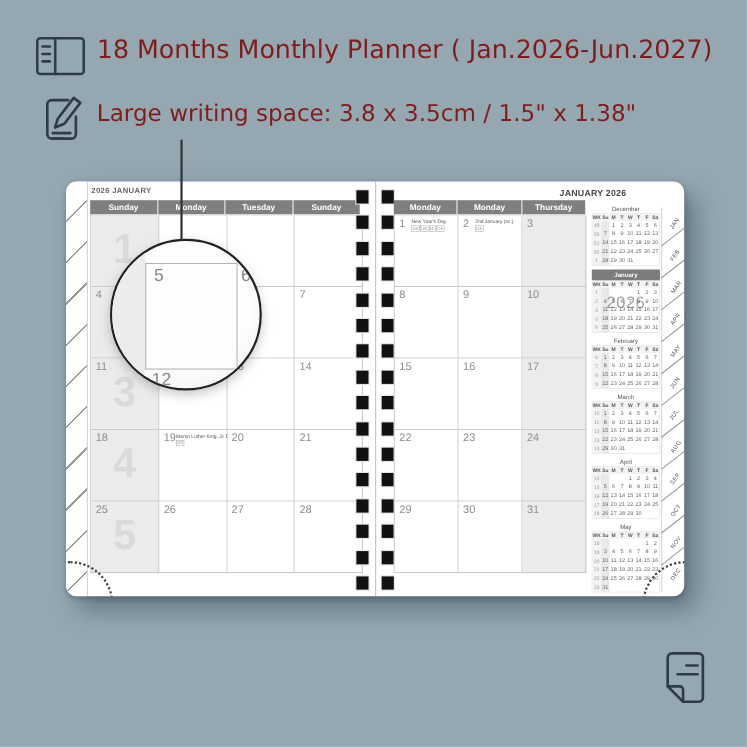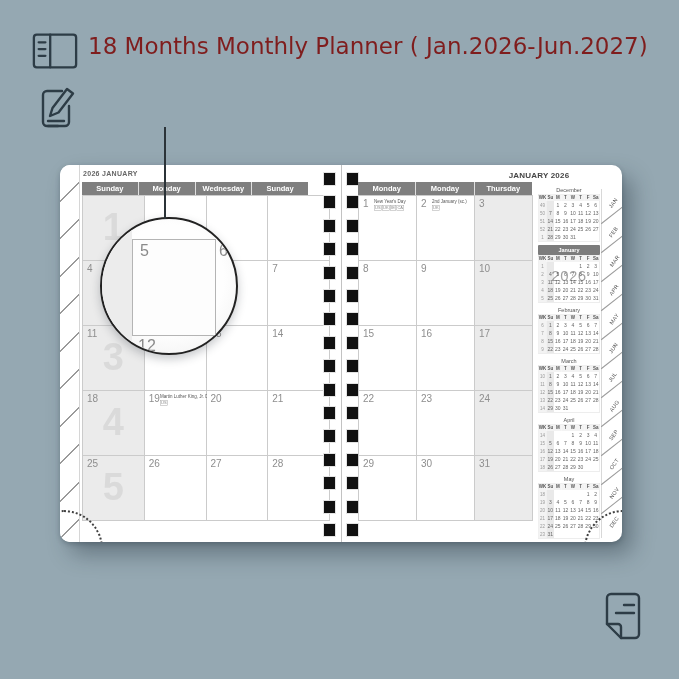--- a/index.html
+++ b/index.html
@@ -34,21 +34,21 @@
   .hatch {
     position:absolute; left:0; top:0; width:19px; height:100%;
     background:repeating-linear-gradient(135deg,#ffffff 0 25px,#9a9a9a 25px 26.5px);
     border-right:1px solid #d6d6d6;
   }
   .divider { position:absolute; left:281px; top:0; width:1px; height:100%; background:#c2c2c2; }
   .lp-title { position:absolute; left:23px; top:5px; font-size:7px; font-weight:bold; color:#666; letter-spacing:.3px; }
   .rp-title { position:absolute; left:420px; top:6px; width:118px; text-align:center; font-size:8px; font-weight:bold; color:#454545; letter-spacing:.2px; }
 
   .day-head { position:absolute; top:17px; height:13px; display:flex; }
-  .day-head.left  { left:22px; width:226px; }
+  .day-head.left  { left:22px; width:245px; }
   .day-head.right { left:298px; width:174px; }
   .dh-cell {
     flex:1; background:#7f7f7f; color:#fff; font-size:7.5px; font-weight:bold;
     text-align:center; line-height:13px; border-left:1px solid rgba(255,255,255,.75);
   }
   .dh-cell:first-child { border-left:none; }
 
   .grid { position:absolute; top:30px; height:325px; display:flex; flex-direction:column;
           border-left:1px solid #cbcbcb; border-top:1px solid #cbcbcb; background:#fff; }
   .grid.left  { left:22px; width:247px; }
@@ -125,31 +125,32 @@
     <line x1="8" y1="28" x2="15" y2="28"></line>
   </svg>
   <div class="feat-text feat1-text">18 Months Monthly Planner ( Jan.2026-Jun.2027)</div>
 
   <svg class="icon icon-edit" width="42" height="50" viewBox="0 0 42 50" fill="none" stroke="#2d3c46" stroke-width="2.4" stroke-linecap="round" stroke-linejoin="round">
     <path d="M25 9 H10 a4 4 0 0 0 -4 4 v27 a4 4 0 0 0 4 4 h18 a4 4 0 0 0 4 -4 V24"></path>
     <path d="M13 34 l2.5 -8 L30 7 l6 4.5 L21.5 30.5 13 34 z"></path>
     <line x1="11" y1="39" x2="27" y2="39"></line>
     <line x1="11" y1="44" x2="21" y2="44"></line>
   </svg>
+  <div class="feat-text feat2-text">Large writing space: 3.8 x 3.5cm / 1.5" x 1.38"</div>
 
   <div class="callout-line"></div>
 
   <div class="sheet">
     <div class="hatch"></div>
 
     <div class="lp-title">2026 JANUARY</div>
     <div class="day-head left" id="lhead">
         <div class="dh-cell">Sunday</div>
         <div class="dh-cell">Monday</div>
-        <div class="dh-cell">Wednesday</div>
+        <div class="dh-cell">Tuesday</div>
         <div class="dh-cell">Sunday</div>
       </div>
     <div class="grid left" id="lgrid">
         <div class="cal-row">
           <div class="cal-cell shaded">
             <span class="wknum">1</span>
           </div>
           <div class="cal-cell"></div>
           <div class="cal-cell"></div>
           <div class="cal-cell"></div>

